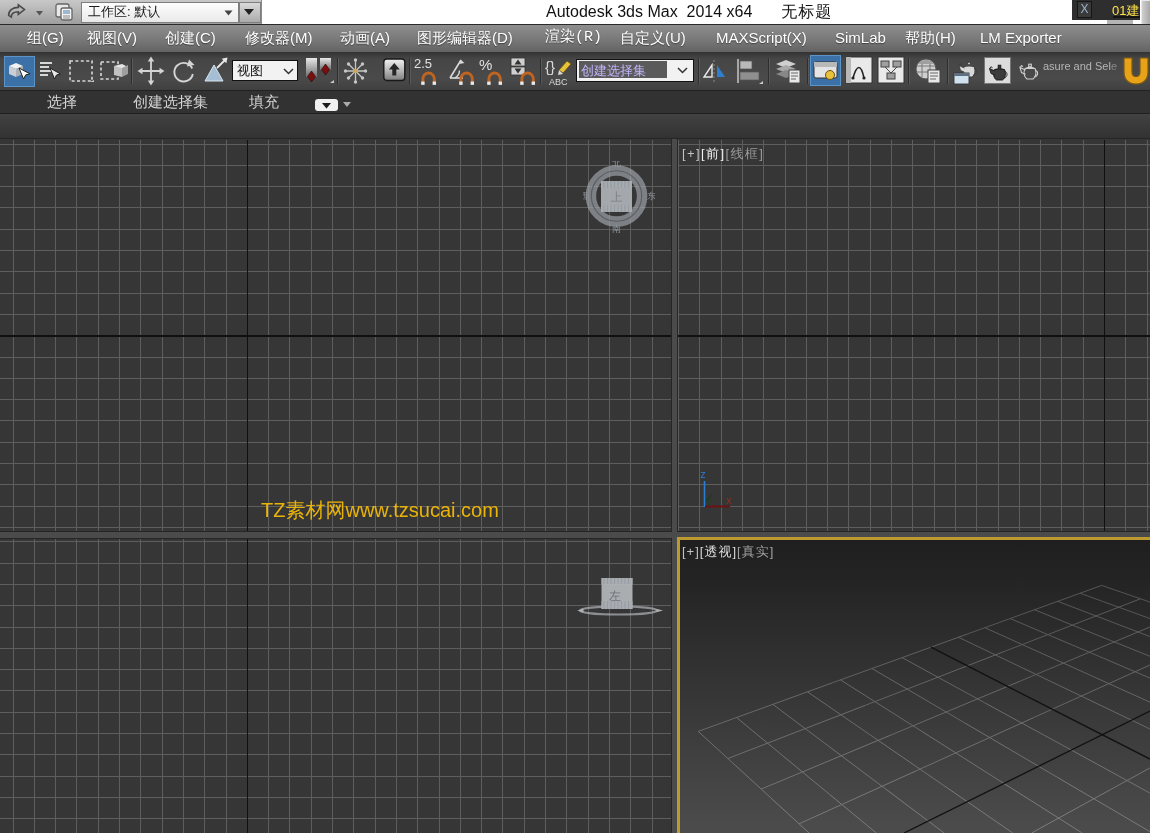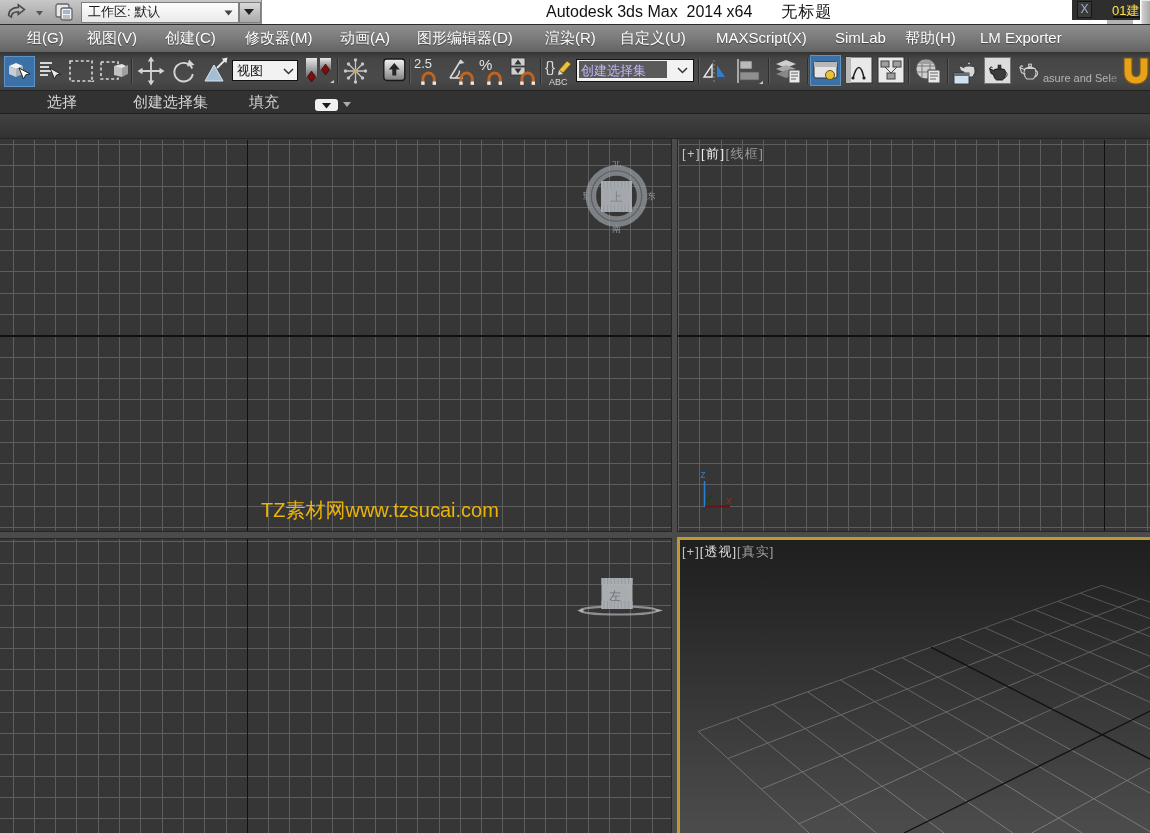--- a/index.html
+++ b/index.html
@@ -164,21 +164,21 @@
 <div class="abs" style="left:1107px;top:20px;width:26px;height:6px;background:#b4b4b4;"></div>
 <div class="abs" style="left:1140px;top:0px;width:10px;height:27px;background:#fff;"></div>
 <div class="abs" style="left:1141px;top:0px;width:8px;height:26px;background:linear-gradient(90deg,#cfcfcf,#a8a8a8);border-radius:0 0 5px 5px;border:1px solid #e8e8e8;"></div>
 <div class="abs" style="left:0;top:24px;width:1150px;height:28px;background:linear-gradient(#8e8e8e,#787878 55%,#636363);border-top:1px solid #2a2a2a;box-sizing:border-box;"></div>
 <div class="mitem" style="left:27px;top:24px;">组(G)</div>
 <div class="mitem" style="left:87px;top:24px;">视图(V)</div>
 <div class="mitem" style="left:165px;top:24px;">创建(C)</div>
 <div class="mitem" style="left:245px;top:24px;">修改器(M)</div>
 <div class="mitem" style="left:340px;top:24px;">动画(A)</div>
 <div class="mitem" style="left:417px;top:24px;">图形编辑器(D)</div>
-<div class="mitem" style="left:545px;top:24px;">渲染(R)</div>
+<div class="mitem" style="left:545px;top:24px;font-family:Liberation Mono, monospace;">渲染(R)</div>
 <div class="mitem" style="left:620px;top:24px;">自定义(U)</div>
 <div class="mitem" style="left:716px;top:24px;">MAXScript(X)</div>
 <div class="mitem" style="left:835px;top:24px;">SimLab</div>
 <div class="mitem" style="left:905px;top:24px;">帮助(H)</div>
 <div class="mitem" style="left:980px;top:24px;">LM Exporter</div>
 <div class="abs" style="left:0;top:52px;width:1150px;height:39px;background:linear-gradient(#333 0,#464646 18%,#4a4a4a 70%,#404040);border-bottom:1px solid #222;box-sizing:border-box;"></div>
 <svg class="abs" style="left:4px;top:56px;" width="31" height="31" viewBox="0 0 31 31">
     <rect x="0.5" y="0.5" width="30" height="30" fill="#3b71a6" stroke="#5d94c8"></rect>
 <path d="M5 10l7-3 7 3-7 3z" fill="#f2f2f2"></path>
     <path d="M5 10v8l7 3v-8z" fill="#c9ced3"></path>
@@ -411,21 +411,21 @@
       <g>
 <path d="M9 9.5 h10 c1.8 3.8 1 8.5 -2 10.5 h-6 c-3 -2 -3.8 -6.7 -2 -10.5 z" fill="none" stroke="#cfcfcf" stroke-width="1.1"></path>
 <path d="M9.3 9.5 q4.7 -2.2 9.4 0" fill="none" stroke="#cfcfcf" stroke-width="1.1"></path>
 <rect x="12.7" y="5.2" width="2.6" height="2.6" fill="none" stroke="#cfcfcf" stroke-width="1.1"></rect>
 <path d="M9.5 11 L4 8.5 l1.5 5 4 1.8" fill="none" stroke="#cfcfcf" stroke-width="1.1"></path>
 <path d="M4.2 8.6 l1.2 -1.8 1.6 0.8" fill="none" stroke="#cfcfcf" stroke-width="1.1"></path>
 <path d="M19 11.5 c3.5 0.3 3.5 5.5 -0.5 6.5" fill="none" stroke="#cfcfcf" stroke-width="1.1"></path>
 </g>
     </g>
   </svg>
-<div class="abs" style="left:1043px;top:72px;font-size:11px;color:#b4b4b4;">asure and Sel<span style="color:#888">e</span></div>
+<div class="abs" style="left:1043px;top:60px;font-size:11px;color:#b4b4b4;">asure and Sel<span style="color:#888">e</span></div>
 <svg class="abs" style="left:1122px;top:56px;" width="28" height="30" viewBox="0 0 28 30">
     <path d="M2 2h8v14c0 3 1.5 4.5 4 4.5s4-1.5 4-4.5V2h8v14c0 8-5 12-12 12S2 24 2 16z" fill="#e8a21a" stroke="#7a5a10" stroke-width="1.2"></path>
   </svg>
 <div class="abs" style="left:0;top:91px;width:1150px;height:23px;background:#323232;border-bottom:1px solid #1f1f1f;box-sizing:border-box;"></div>
 <div class="rtab" style="left:47px;top:91px;">选择</div>
 <div class="rtab" style="left:133px;top:91px;">创建选择集</div>
 <div class="rtab" style="left:249px;top:91px;">填充</div>
 <div class="abs" style="left:315px;top:99px;width:23px;height:12px;background:#f0f0f0;border-radius:3px;"></div>
 <svg class="abs" style="left:321px;top:103px;" width="11" height="6" viewBox="0 0 11 6">
     <path d="M1 0h9l-4.5 5.5z" fill="#1a1a1a"></path>

